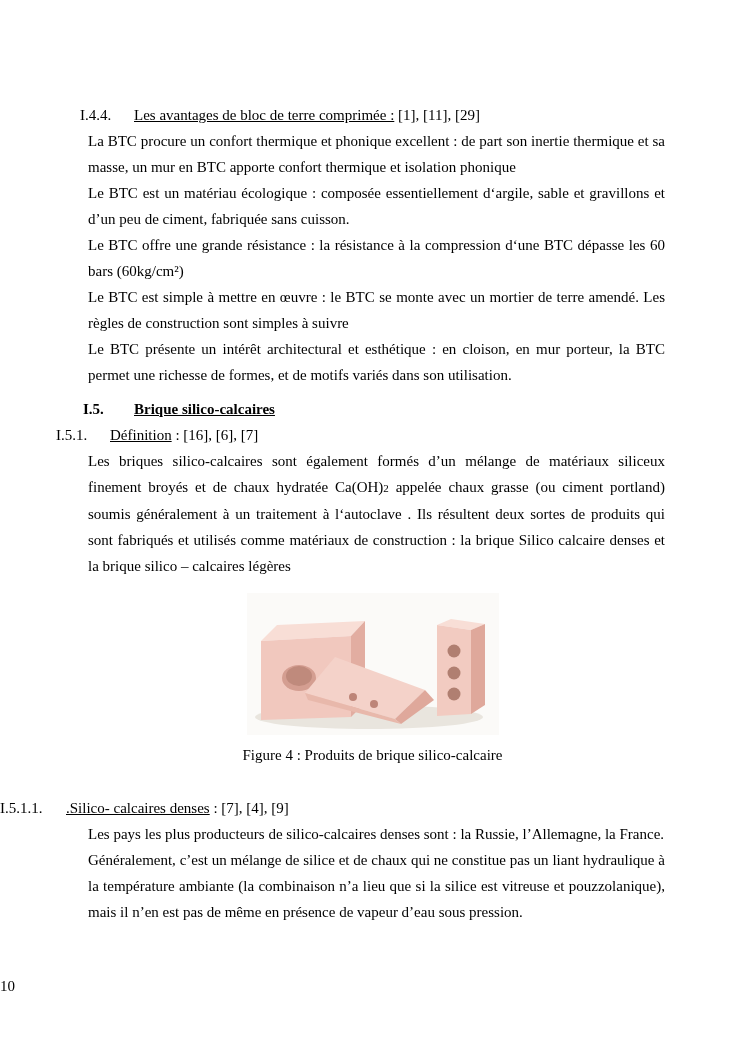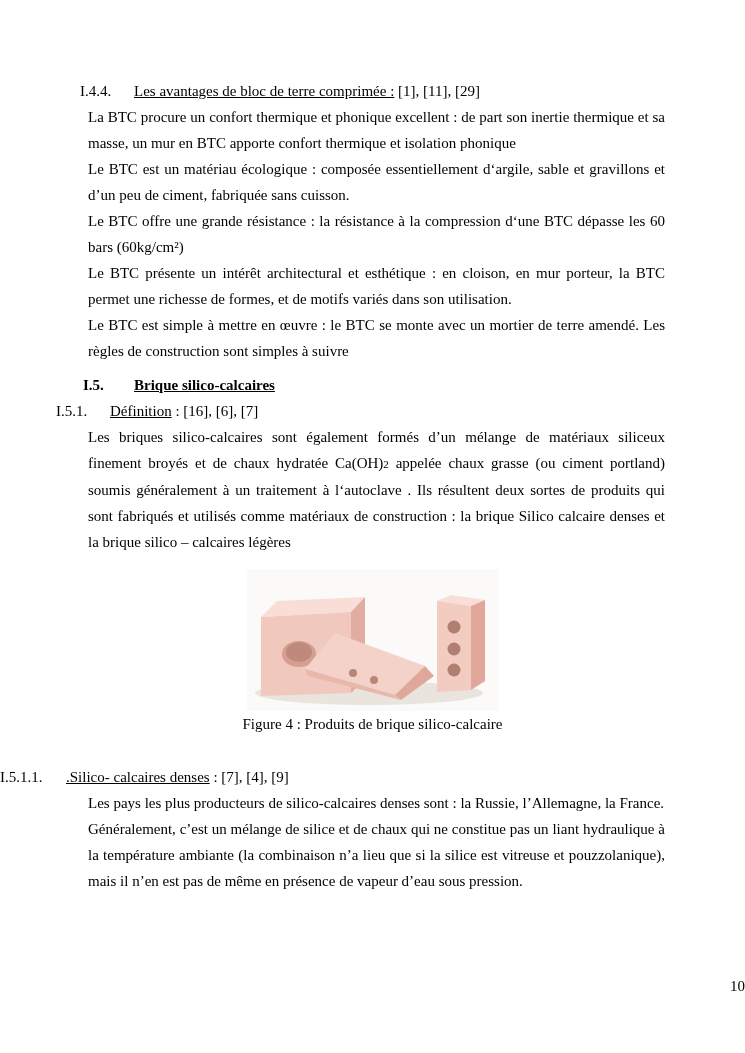--- a/index.html
+++ b/index.html
@@ -9,62 +9,62 @@
     height: 1053px;
     background: #ffffff;
     font-family: "Liberation Serif", serif;
     font-size: 15px;
     color: #000000;
     overflow: hidden;
   }
   .content { padding-top: 78px; }
   .heading { line-height: 26px; white-space: nowrap; }
   .hnum { display: inline-block; }
-  .h144 { margin-left: 80px; }
+  .h144 { margin-left: 80px; margin-top: 24px; }
   .h144 .hnum { width: 54px; }
   .h15  { margin-left: 83px; margin-top: 8px; font-weight: bold; }
   .h15 .hnum { width: 51px; }
   .h151 { margin-left: 56px; }
   .h151 .hnum { width: 54px; }
   .h1511 { margin-top: 27px; }
   .h1511 .hnum { width: 66px; }
   .u { text-decoration: underline; }
   .body-block {
     margin-left: 88px;
     width: 577px;
     text-align: justify;
   }
   .para { margin: 0; line-height: 26px; }
   .sub { font-size: 11px; }
   .figure-wrap { text-align: center; margin-top: 14px; height: 142px; }
   .brick-img { display: inline-block; }
-  .caption { text-align: center; line-height: 26px; margin-top: 0; }
+  .caption { text-align: center; line-height: 26px; margin-top: 7px; }
   .page-number {
     position: absolute;
     bottom: 58px;
     left: 0;
     width: 100%;
-    text-align: right;
+    text-align: left;
     line-height: 18px;
   }
 </style>
 </head>
 <body>
 
 <div class="page">
   <div class="content">
 
     <div class="heading h144"><span class="hnum">I.4.4.</span><span class="u">Les avantages de bloc de terre comprimée :</span><span> [1], [11], [29]</span></div>
 
     <div class="body-block">
       <p class="para">La BTC procure un confort thermique et phonique excellent : de part son inertie thermique et sa masse, un mur en BTC apporte confort thermique et isolation phonique</p>
       <p class="para">Le BTC est un matériau écologique : composée essentiellement d‘argile, sable et gravillons et d’un peu de ciment, fabriquée sans cuisson.</p>
       <p class="para">Le BTC offre une grande résistance : la résistance à la compression d‘une BTC dépasse les 60 bars (60kg/cm²)</p>
+      <p class="para">Le BTC est simple à mettre en œuvre : le BTC se monte avec un mortier de terre amendé. Les règles de construction sont simples à suivre</p>
       <p class="para">Le BTC présente un intérêt architectural et esthétique : en cloison, en mur porteur, la BTC permet une richesse de formes, et de motifs variés dans son utilisation.</p>
-      <p class="para">Le BTC est simple à mettre en œuvre : le BTC se monte avec un mortier de terre amendé. Les règles de construction sont simples à suivre</p>
     </div>
 
     <div class="heading h15"><span class="hnum">I.5.</span><span class="u">Brique silico-calcaires</span></div>
 
     <div class="heading h151"><span class="hnum">I.5.1.</span><span class="u">Définition</span><span> : [16], [6], [7]</span></div>
 
     <div class="body-block">
       <p class="para"><span>Les briques silico-calcaires sont également formés d’un mélange de matériaux siliceux finement broyés et de chaux hydratée Ca(OH)</span><span class="sub">2</span><span> appelée chaux grasse (ou ciment portland) soumis généralement à un traitement à l‘autoclave . Ils résultent deux sortes de produits qui sont fabriqués et utilisés comme matériaux de construction : la brique Silico calcaire denses et la brique silico – calcaires légères</span></p>
     </div>
 

